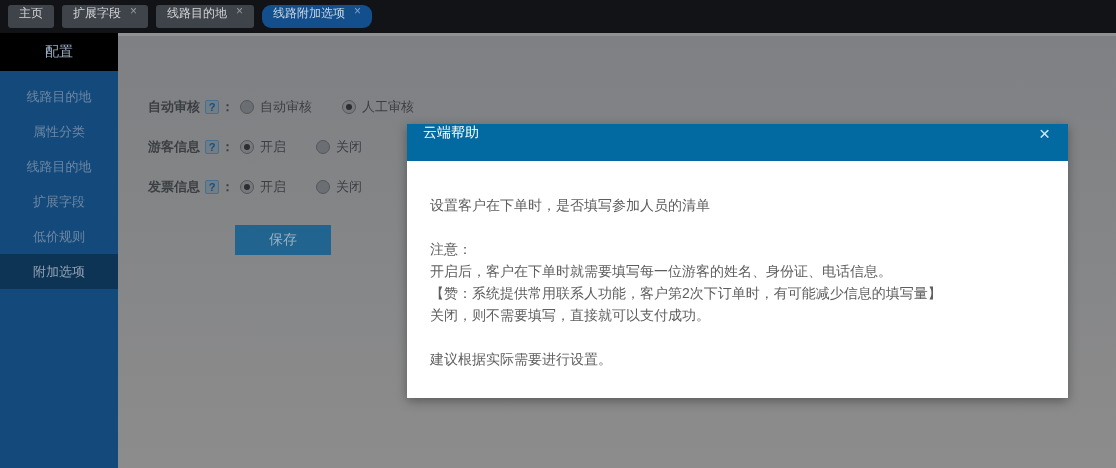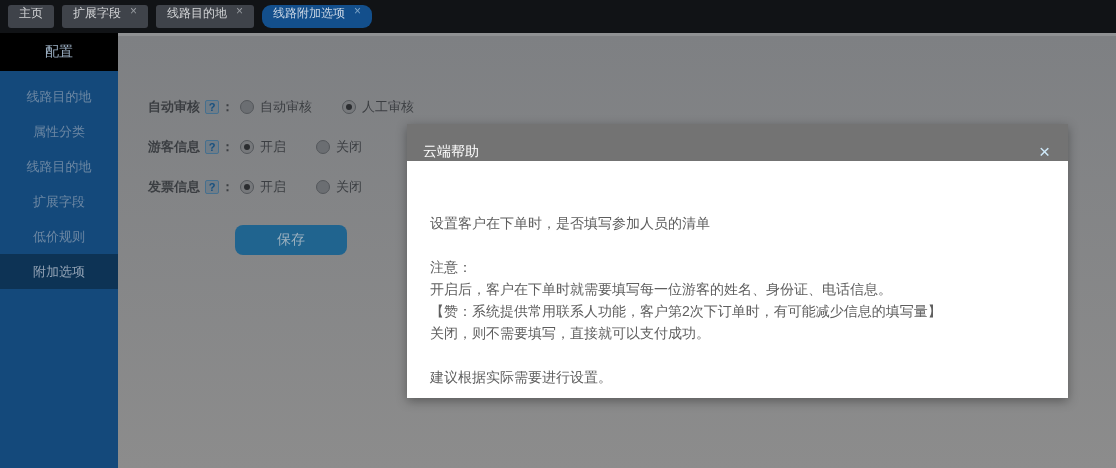--- a/index.html
+++ b/index.html
@@ -39,33 +39,33 @@
     border-radius:2px; background:#717d87; color:#17507f; font-size:11px;
     font-weight:bold; cursor:pointer; }
   .colon { margin:0 6px 0 2px; font-weight:bold; }
   .opt { display:flex; align-items:center; margin-right:30px; cursor:pointer; }
   .opt:first-of-type { margin-left:2px; }
   .radio { width:14px; height:14px; border-radius:50%; border:1px solid #54575b;
     background:#6b6e72; margin-right:6px; position:relative; flex:0 0 auto; }
   .radio.selected { background:#77797c; }
   .radio.selected::after { content:""; position:absolute; left:3px; top:3px;
     width:6px; height:6px; border-radius:50%; background:#2b2d30; }
-  .save-btn { position:absolute; left:117px; top:189px; width:112px; height:30px;
-    border:none; border-radius:8px; background:#20648f; color:#9cb1bf;
+  .save-btn { position:absolute; left:117px; top:189px; width:96px; height:30px;
+    border:none; border-radius:0; background:#20648f; color:#9cb1bf;
     font-size:14px; cursor:pointer; font-family:inherit; }
 
   
   .modal { position:absolute; left:407px; top:124px; width:661px; height:274px;
     background:#ffffff; box-shadow:0 3px 10px rgba(0,0,0,0.35); }
-  .m-head { height:37px; background:#737373; display:flex; align-items:flex-end;
+  .m-head { height:37px; background:#0369a1; display:flex; align-items:flex-start;
     padding:0 16px; }
   .m-title { color:#ffffff; font-size:14px; }
   .m-close { margin-left:auto; color:#cfe9fa; font-size:19px; line-height:1;
     cursor:pointer; padding:0 2px; }
-  .m-body { padding:51px 24px 0 23px; }
+  .m-body { padding:33px 24px 0 23px; }
   .m-line { min-height:22px; line-height:22px; font-size:14px; color:#5e5e5e;
     white-space:nowrap; }
 </style>
 </head>
 <body>
 
 <div class="stage">
 
   <div class="topbar">
     <div class="tab">

